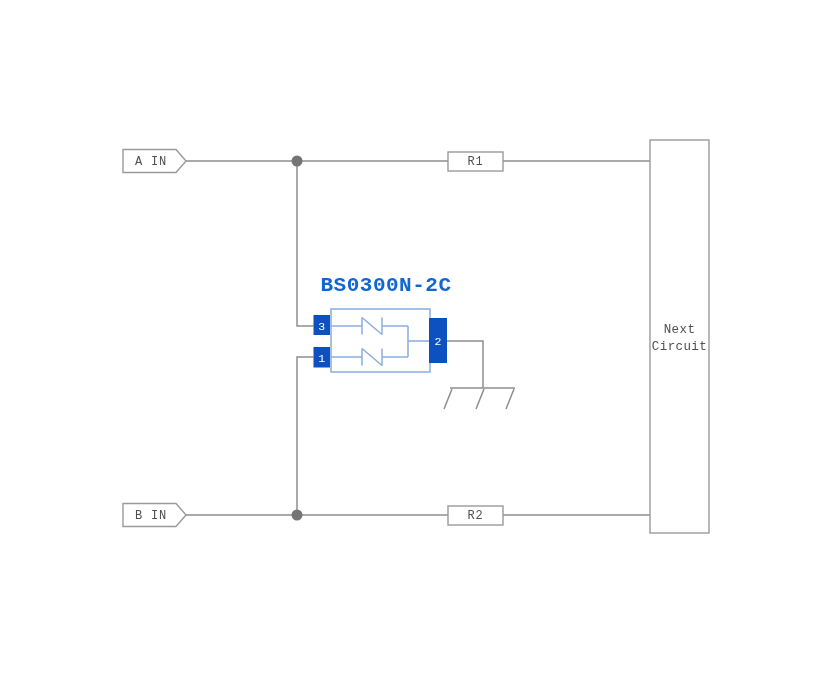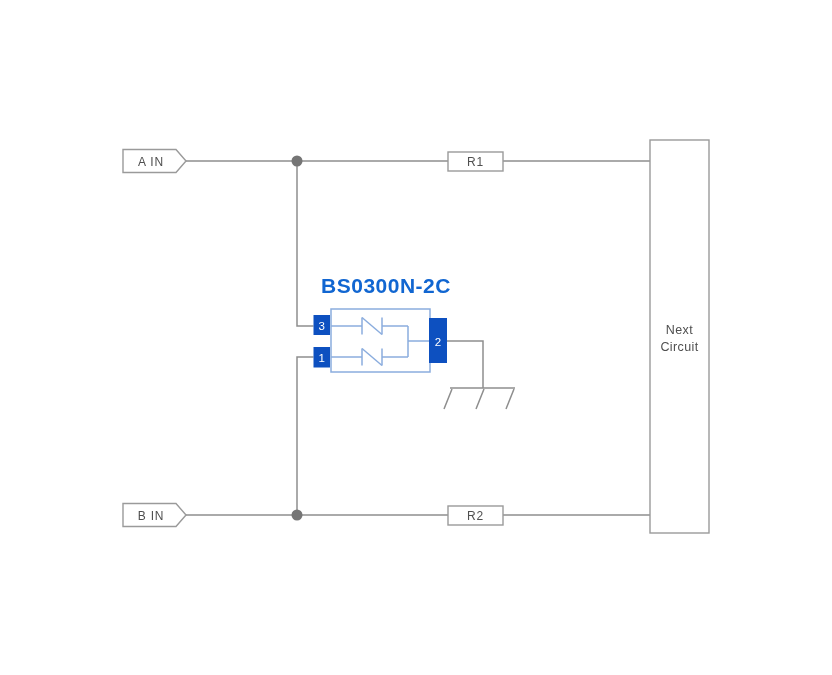--- a/index.html
+++ b/index.html
@@ -1,21 +1,21 @@
 <!DOCTYPE html>
 <html style="--wire: #8e8e8e; --boxline: #9a9a9a; --junction: #757575; --label: #4f4f4f; --title: #1166d1; --accent: #0d50c0; --outline: #8badde; --background: #ffffff;"><head>
 <meta charset="utf-8">
 <style>
   :root{
     --wire:#8e8e8e; --boxline:#9a9a9a; --junction:#757575; --label:#4f4f4f;
     --title:#1166d1; --accent:#0d50c0; --outline:#8badde; --background:#ffffff;
   }
   html,body{margin:0;padding:0;background:var(--background);}
   .stage{position:relative;width:832px;height:675px;background:var(--background);
-         font-family:Liberation Sans, sans-serif;overflow:hidden;}
+         font-family:Liberation Mono, monospace;overflow:hidden;}
   svg{position:absolute;left:0;top:0;}
   .wire{stroke:var(--wire);stroke-width:1.5;fill:none;}
   .boxshape{fill:#ffffff;stroke:var(--boxline);stroke-width:1.4;}
   .junction{fill:var(--junction);stroke:none;}
   .lbl{fill:var(--label);font-size:12px;letter-spacing:0.8px;
        text-anchor:middle;dominant-baseline:central;}
   .nextlbl{fill:var(--label);font-size:12.5px;letter-spacing:0.4px;
        text-anchor:middle;dominant-baseline:central;}
   .comp-title{fill:var(--title);font-size:21px;font-weight:600;letter-spacing:0.5px;
        text-anchor:middle;dominant-baseline:central;}

